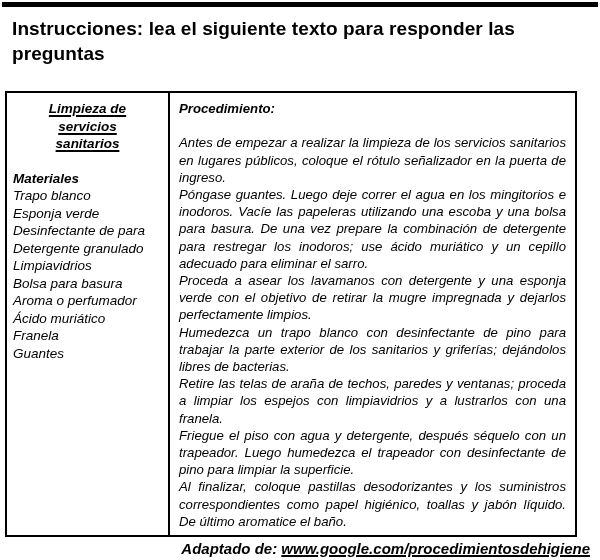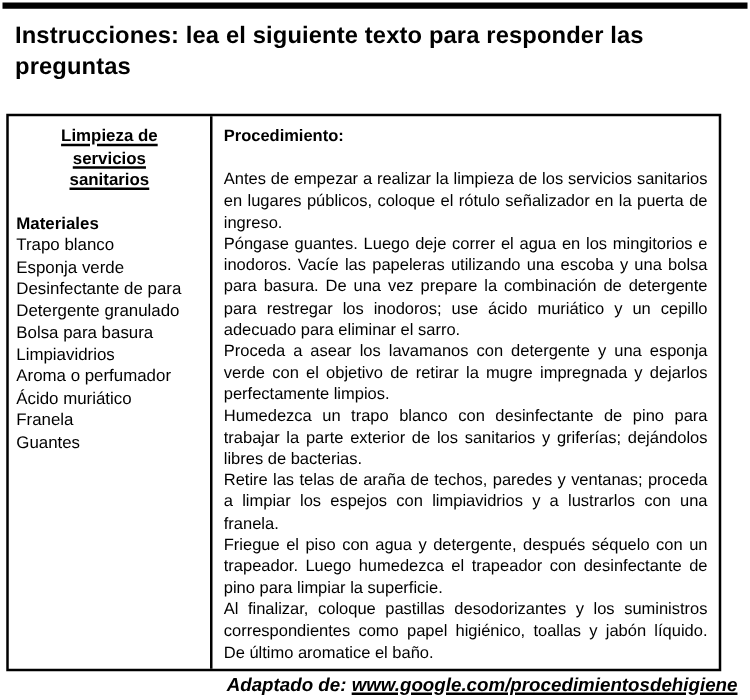--- a/index.html
+++ b/index.html
@@ -25,21 +25,21 @@
     margin: 9px 10px 0 12px;
     letter-spacing: 0.1px;
   }
   .doc-table {
     display: flex;
     margin: 25px 23px 0 5px;
     border: 2px solid #000000;
     min-height: 443px;
     align-items: stretch;
   }
-  .cell { padding: 5px 6px; }
+  .cell { padding: 5px 6px; font-style: italic; }
   .cell.left {
     width: 163px;
     flex: 0 0 163px;
     border-right: 2px solid #000000;
     font-size: 13.5px;
     line-height: 17.5px;
   }
   .left-header {
     font-weight: bold;
     text-align: center;
@@ -89,22 +89,22 @@
 
 <div class="doc-table">
   <div class="cell left">
     <div class="left-header">Limpieza de servicios sanitarios</div>
     <div class="materials-label">Materiales</div>
     <div class="materials-list">
       <div>Trapo blanco</div>
       <div>Esponja verde</div>
       <div>Desinfectante de para</div>
       <div>Detergente granulado</div>
+      <div>Limpiavidrios</div>
       <div>Bolsa para basura</div>
-      <div>Limpiavidrios</div>
       <div>Aroma o perfumador</div>
       <div>Ácido muriático</div>
       <div>Franela</div>
       <div>Guantes</div>
     </div>
   </div>
   <div class="cell right">
     <div class="right-header">Procedimiento:</div>
     <p class="para">Antes de empezar a realizar la limpieza de los servicios sanitarios en lugares públicos, coloque el rótulo señalizador en la puerta de ingreso.</p>
     <p class="para">Póngase guantes. Luego deje correr el agua en los mingitorios e inodoros. Vacíe las papeleras utilizando una escoba y una bolsa para basura. De una vez prepare la combinación de detergente para restregar los inodoros; use ácido muriático y un cepillo adecuado para eliminar el sarro.</p>

